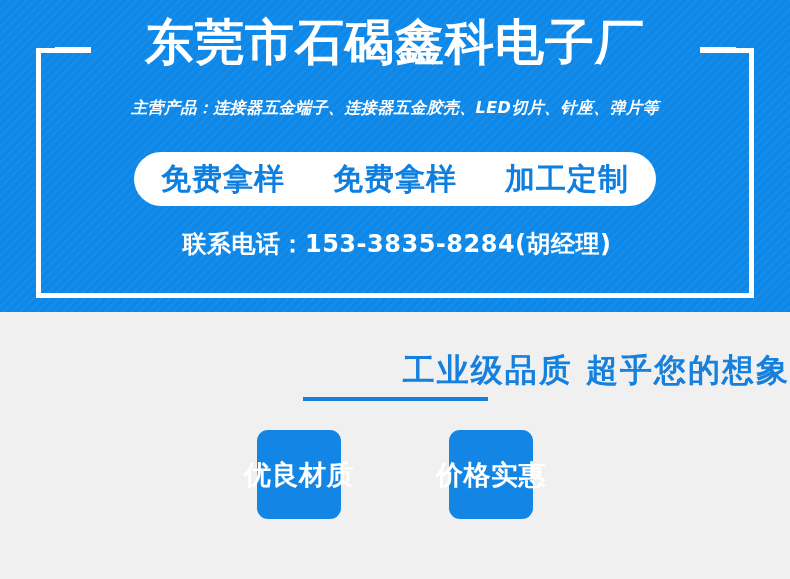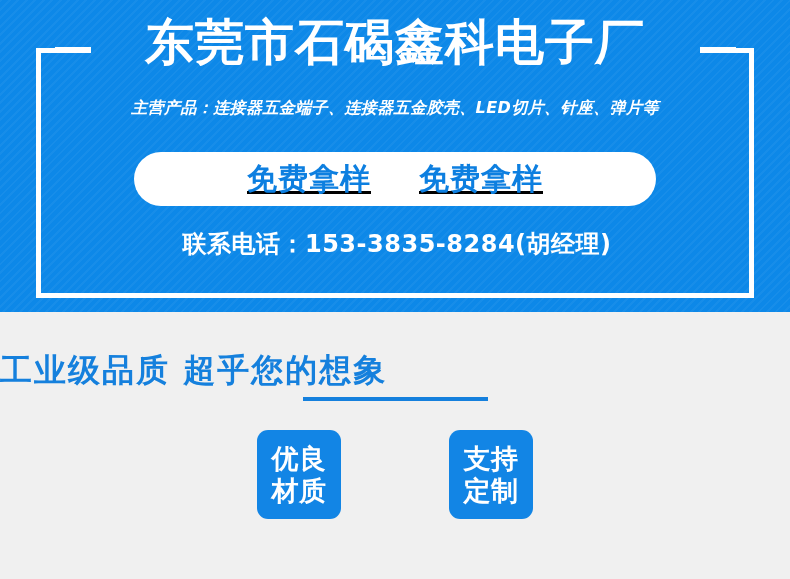--- a/index.html
+++ b/index.html
@@ -135,21 +135,20 @@
     top: 152px;
     width: 522px;
     height: 54px;
     background: #ffffff;
     border-radius: 27px;
     display: flex;
     align-items: center;
     justify-content: center;
     gap: 48px;
     box-sizing: border-box;
-    text-decoration: underline;
   }
   .pill-item {
     color: #0d7fe0;
     font-size: 30px;
     font-weight: 700;
     letter-spacing: 1px;
     white-space: nowrap;
   }
 
   .phone {
@@ -173,21 +172,21 @@
     width: 790px;
     height: 267px;
     background: #f0f0f0;
   }
 
   .headline {
     position: absolute;
     left: 0;
     top: 37px;
     width: 790px;
-    text-align: left;
+    text-align: right;
     color: #1580dd;
     font-size: 32px;
     font-weight: 700;
     letter-spacing: 2px;
     white-space: nowrap;
   }
   .headline-rule {
     position: absolute;
     left: 303px;
     top: 85px;
@@ -205,21 +204,21 @@
     display: flex;
     justify-content: center;
     gap: 108px;
   }
   .feature-box {
     width: 84px;
     height: 89px;
     background: #1285e5;
     border-radius: 11px;
     display: flex;
-    flex-direction: column;
+    flex-direction: row;
     align-items: center;
     justify-content: center;
     box-sizing: border-box;
   }
   .feature-line {
     color: #ffffff;
     font-size: 27px;
     font-weight: 700;
     line-height: 1.18;
     letter-spacing: 0.5px;
@@ -241,41 +240,42 @@
     <div class="dash-left"></div>
     <div class="dash-right"></div>
 
     <div class="title">东莞市石碣鑫科电子厂</div>
 
     <div class="subtitle">主营产品：连接器五金端子、连接器五金胶壳、LED切片、针座、弹片等</div>
 
     <div class="pill">
       <span class="pill-item">免费拿样</span>
       <span class="pill-item">免费拿样</span>
+      <span class="pill-item">加工定制</span>
     </div>
 
     <div class="phone">联系电话：153-3835-8284(胡经理)</div>
 
   </div>
 
   <div class="lower">
 
     <div class="headline">工业级品质  超乎您的想象</div>
     <div class="headline-rule"></div>
 
     <div class="feature-row">
 
       <div class="feature-box">
         <span class="feature-line">优良</span>
         <span class="feature-line">材质</span>
       </div>
 
-
-
       <div class="feature-box">
-        <span class="feature-line">支持</span>
-        <span class="feature-line">定制</span>
+        <span class="feature-line">价格</span>
+        <span class="feature-line">实惠</span>
       </div>
+
+
 
     </div>
   </div>
 
 </div>
 
 </body></html>

